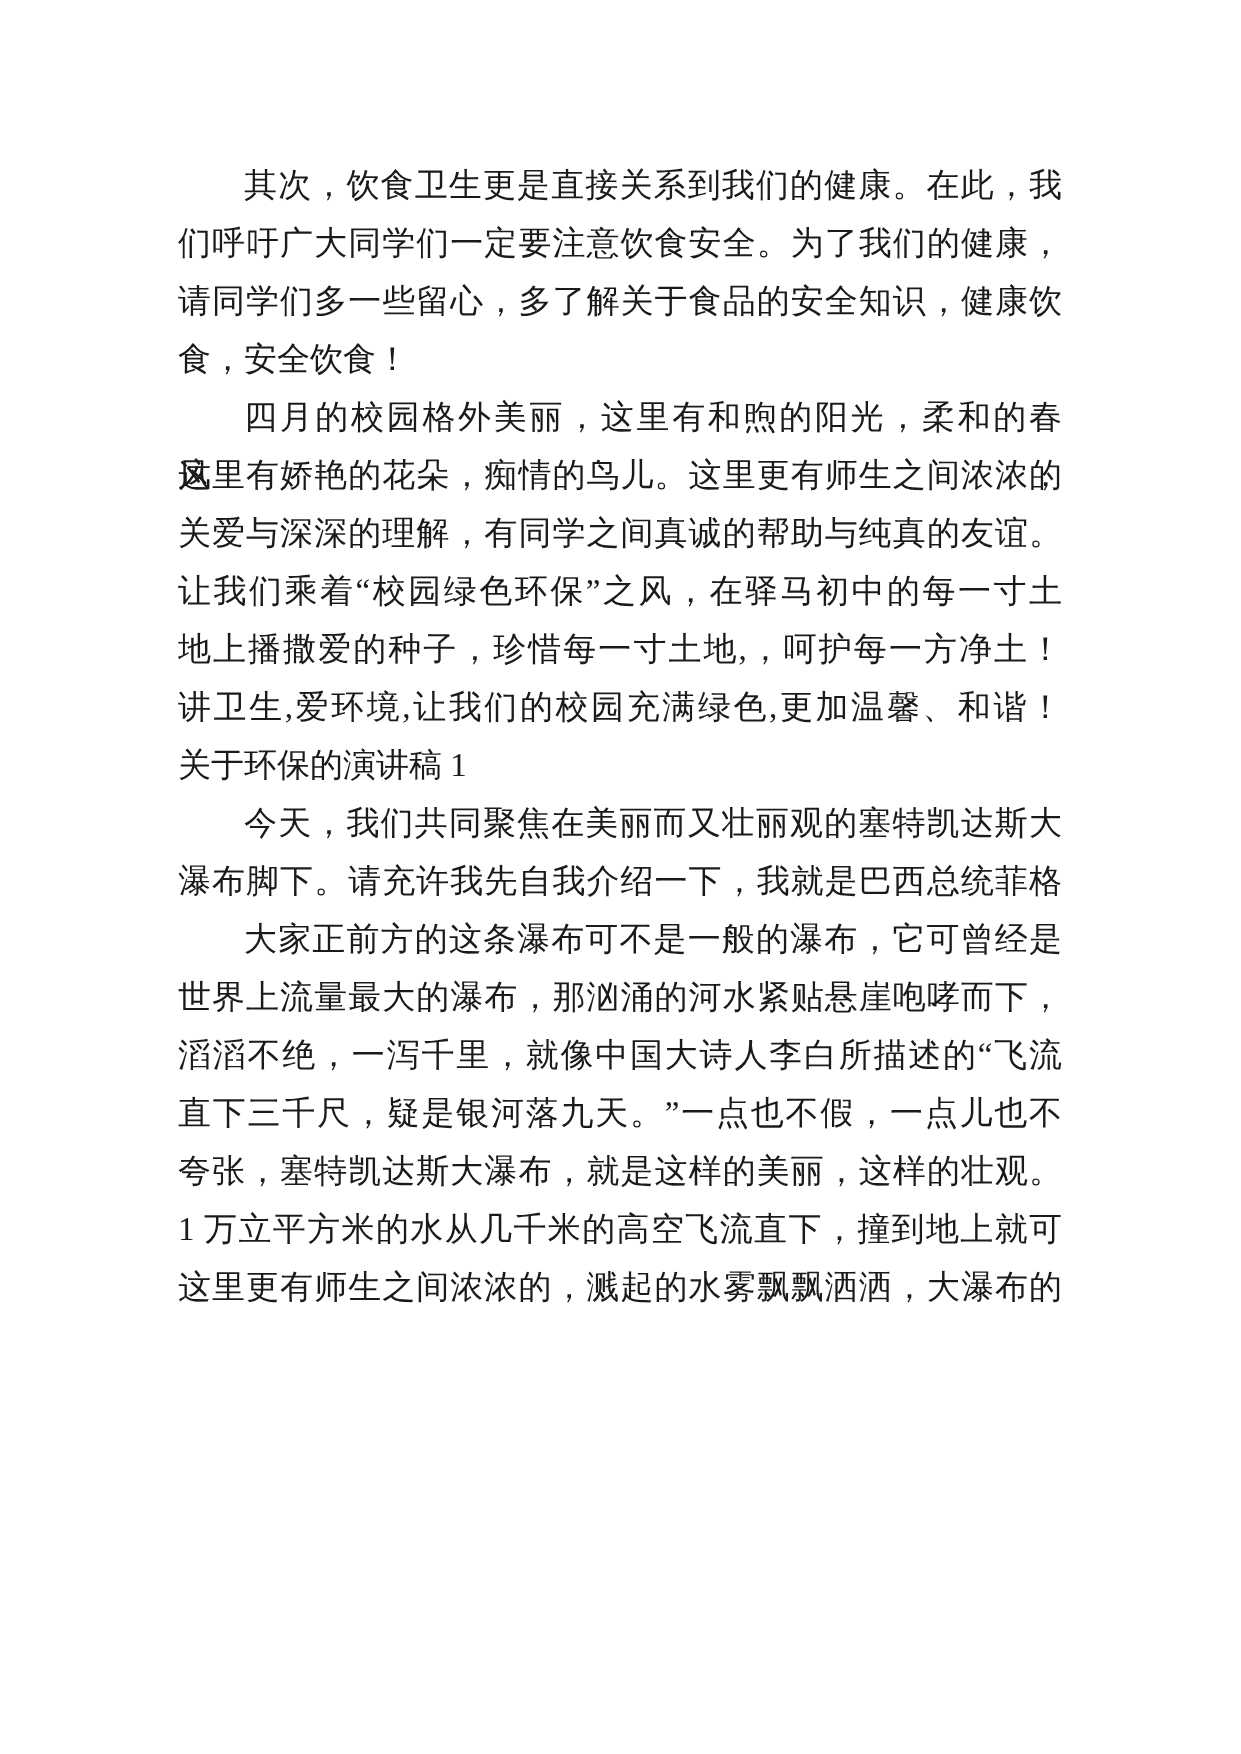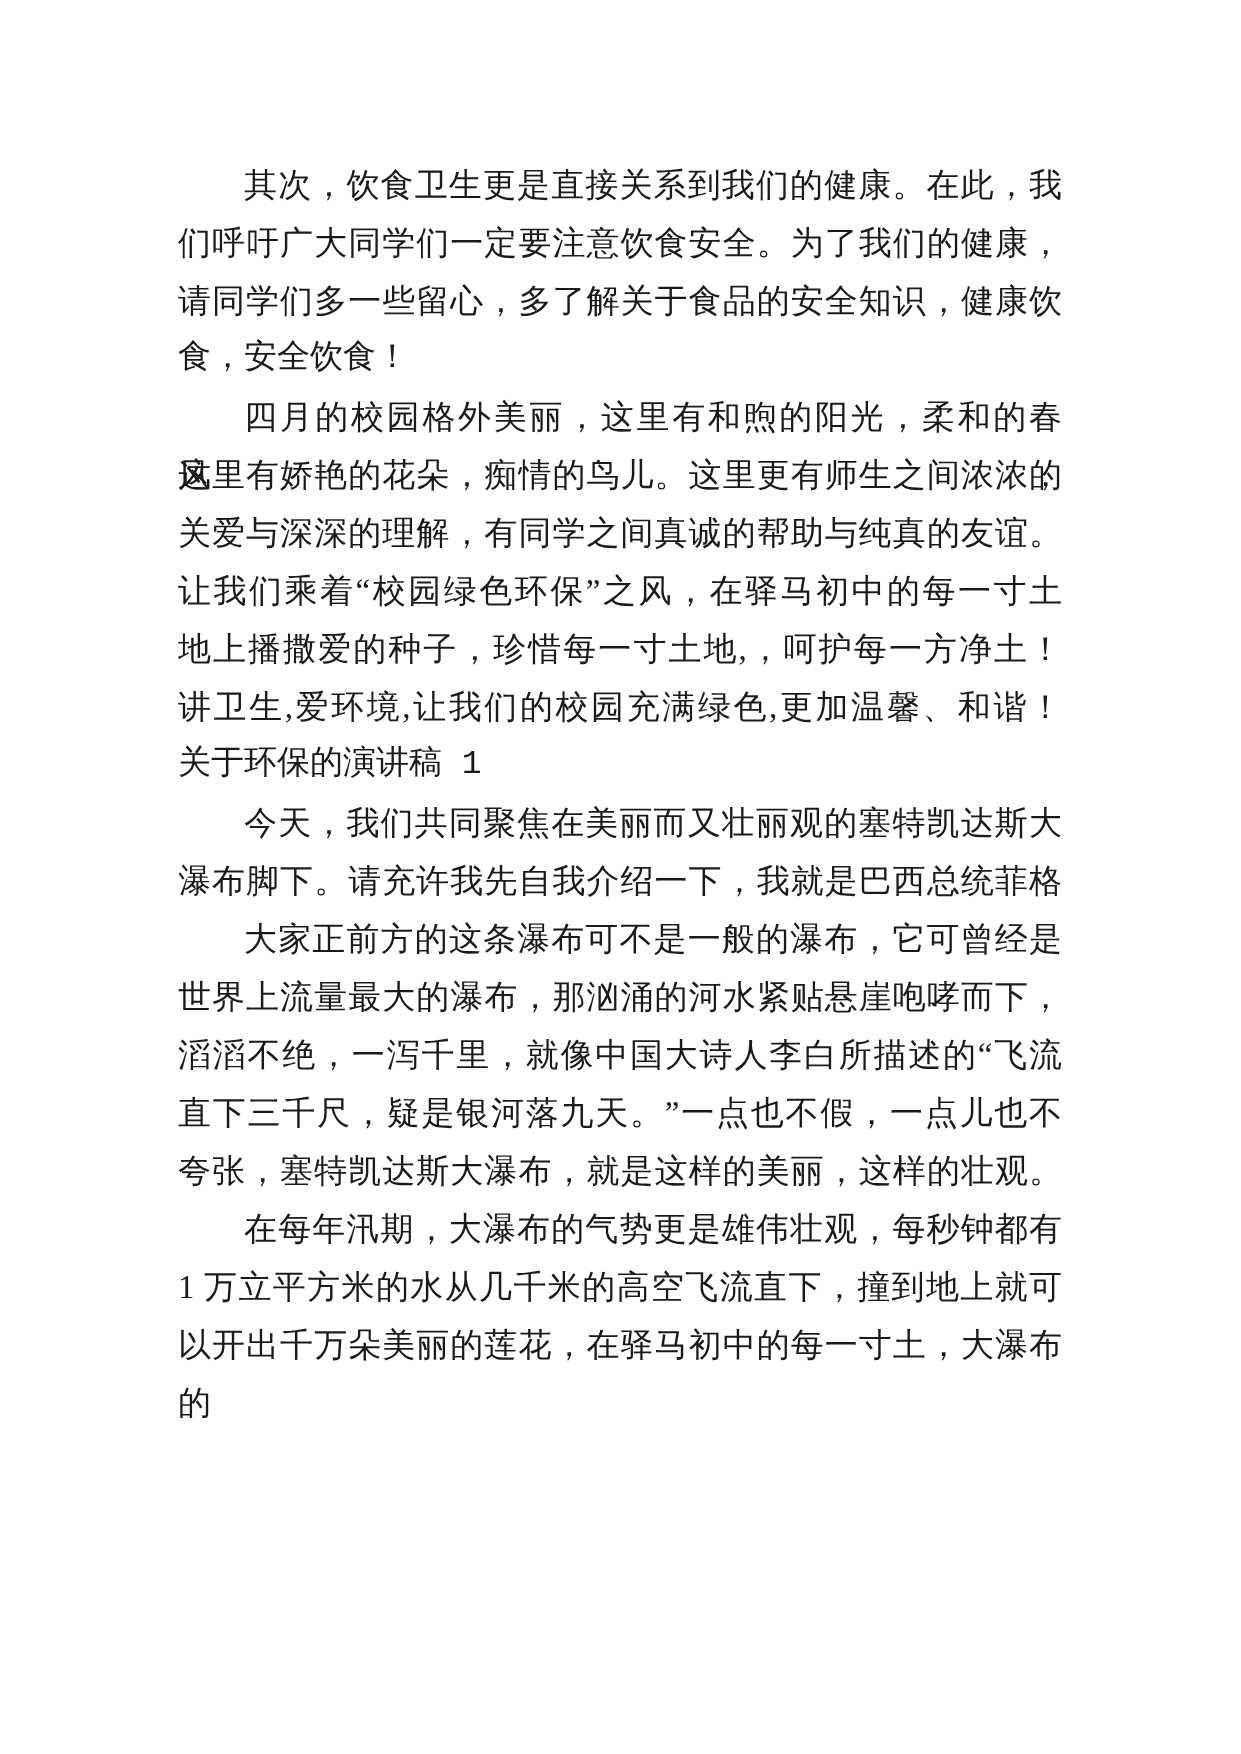--- a/index.html
+++ b/index.html
@@ -33,21 +33,20 @@
   }
   .text-line.fill {
     white-space: normal;
   }
   .text-line.indent {
     text-indent: 66px;
   }
   .text-line.short {
     text-align: left;
     text-align-last: left;
-    font-family: Liberation Mono, monospace;
   }
 </style>
 </head>
 <body>
 
 <div class="doc-page">
   <div class="text-line indent fill">其次，饮食卫生更是直接关系到我们的健康。在此，我</div>
   <div class="text-line fill">们呼吁广大同学们一定要注意饮食安全。为了我们的健康，</div>
   <div class="text-line fill">请同学们多一些留心，多了解关于食品的安全知识，健康饮</div>
   <div class="text-line short">食，安全饮食！</div>
@@ -58,16 +57,15 @@
   <div class="text-line fill">地上播撒爱的种子，珍惜每一寸土地,，呵护每一方净土！</div>
   <div class="text-line fill">讲卫生,爱环境,让我们的校园充满绿色,更加温馨、和谐！</div>
   <div class="text-line short">关于环保的演讲稿 1</div>
   <div class="text-line indent fill">今天，我们共同聚焦在美丽而又壮丽观的塞特凯达斯大</div>
   <div class="text-line fill">瀑布脚下。请充许我先自我介绍一下，我就是巴西总统菲格</div>
   <div class="text-line indent fill">大家正前方的这条瀑布可不是一般的瀑布，它可曾经是</div>
   <div class="text-line fill">世界上流量最大的瀑布，那汹涌的河水紧贴悬崖咆哮而下，</div>
   <div class="text-line fill">滔滔不绝，一泻千里，就像中国大诗人李白所描述的“飞流</div>
   <div class="text-line fill">直下三千尺，疑是银河落九天。”一点也不假，一点儿也不</div>
   <div class="text-line fill">夸张，塞特凯达斯大瀑布，就是这样的美丽，这样的壮观。</div>
-  <div class="text-line indent fill">在每年汛期，大瀑布的气势更是雄伟壮观，每秒钟都有</div>
   <div class="text-line fill">1 万立平方米的水从几千米的高空飞流直下，撞到地上就可</div>
-  <div class="text-line fill">以开出千万朵美丽的莲花，在驿马初中的每一寸土，大瀑布的</div>
+  <div class="text-line fill">这里更有师生之间浓浓的，溅起的水雾飘飘洒洒，大瀑布的</div>
 </div>
 
 </body></html>

